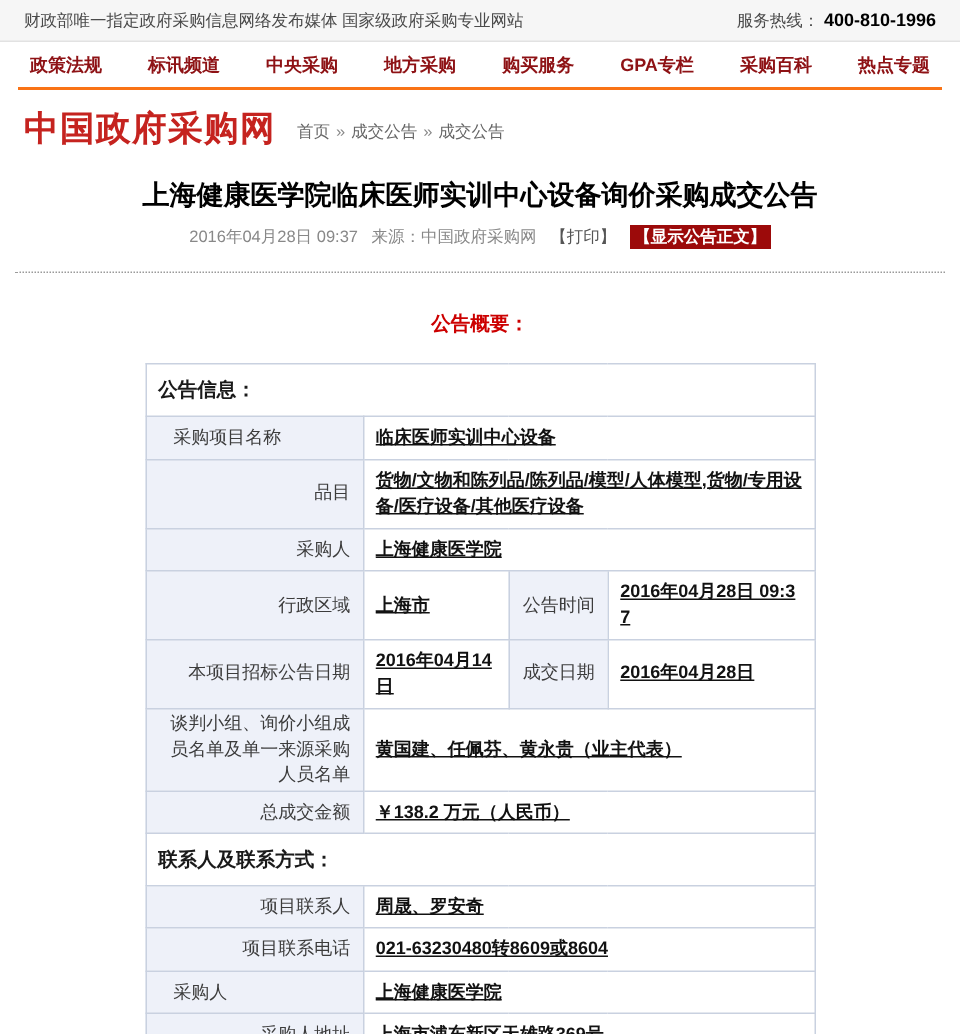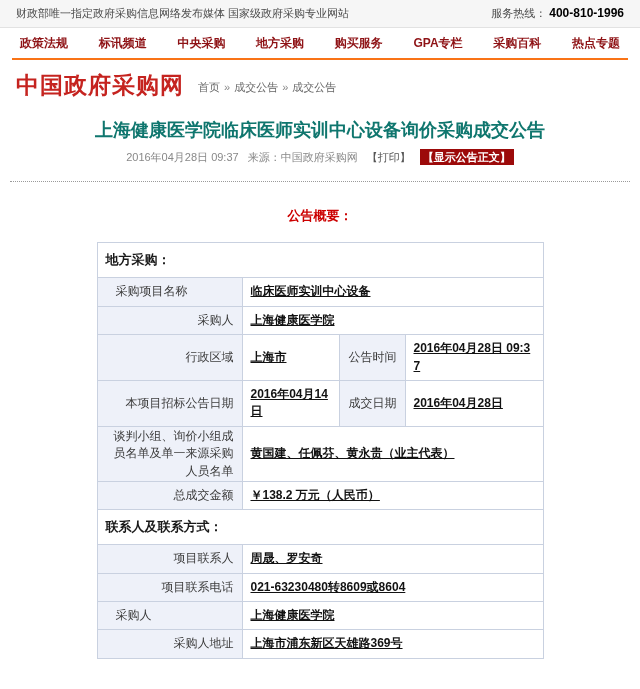--- a/index.html
+++ b/index.html
@@ -35,21 +35,21 @@
   .header{display:flex; align-items:flex-end; padding:14px 16px 8px 16px;}
   .logo{
     font-size:23px; font-weight:bold; color:var(--brand-red);
     letter-spacing:1px; line-height:1; cursor:pointer;
   }
   .breadcrumb{margin-left:14px; font-size:11px; color:#666; padding-bottom:2px;}
   .breadcrumb .bc-item{cursor:pointer;}
   .breadcrumb .bc-sep{margin:0 4px; color:#888;}
   
   .title{
-    text-align:center; font-size:18px; font-weight:bold; color:#0f766e;
+    text-align:center; font-size:18px; font-weight:bold; color:#000000;
     margin:14px 24px 8px 24px; line-height:1.3;
   }
   .meta{text-align:center; font-size:11px; color:#888; margin-top:4px;}
   .meta > span{margin:0 3px;}
   .meta .print{color:#555; cursor:pointer;}
   .meta .badge{
     background:var(--badge-bg); color:#fff; font-weight:bold;
     padding:2px 3px; cursor:pointer;
   }
   .dotted{margin:16px 10px 0 10px; border-bottom:1px dotted #9a9a9a; height:1px;}
@@ -123,25 +123,29 @@
 
   <table class="info-table">
     <colgroup>
       <col style="width:145px">
         <col style="width:97px">
         <col style="width:66px">
         <col style="width:138px">
     </colgroup>
     <tbody id="table-body">
         <tr>
-          <th class="section-header" colspan="4">地方采购：</th>
+          <th class="section-header" colspan="4">公告信息：</th>
         </tr>
         <tr>
           <td class="cell-label align-left">采购项目名称</td>
           <td class="cell-value" colspan="3">临床医师实训中心设备</td>
+        </tr>
+        <tr>
+          <td class="cell-label">品目</td>
+          <td class="cell-value" colspan="3">货物/文物和陈列品/陈列品/模型/人体模型,货物/专用设备/医疗设备/其他医疗设备</td>
         </tr>
         <tr>
           <td class="cell-label">采购人</td>
           <td class="cell-value" colspan="3">上海健康医学院</td>
         </tr>
         <tr>
           <td class="cell-label">行政区域</td>
           <td class="cell-value">上海市</td>
           <td class="cell-label">公告时间</td>
           <td class="cell-value">2016年04月28日 09:37</td>

